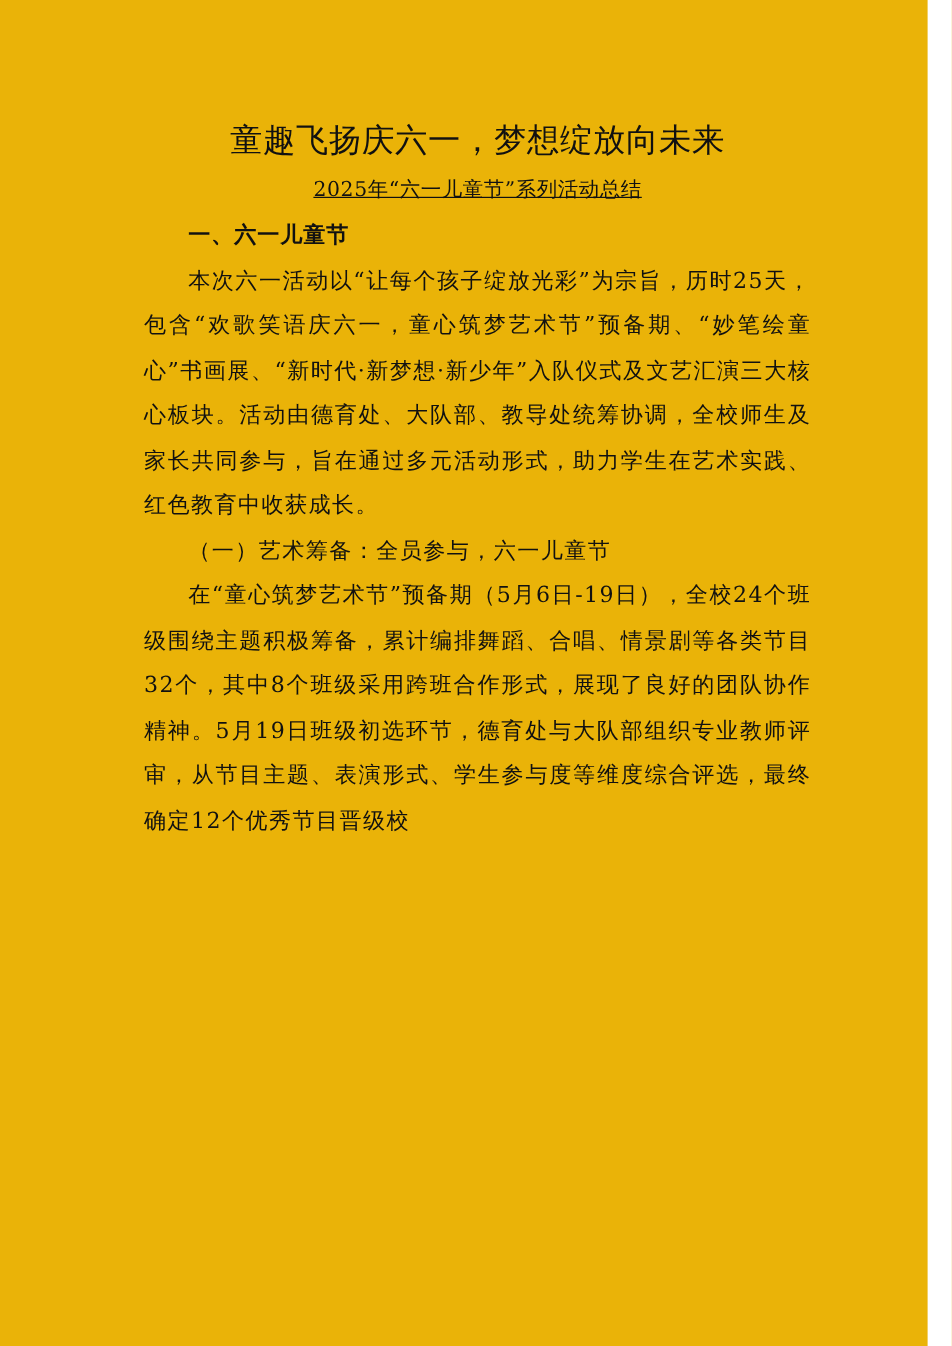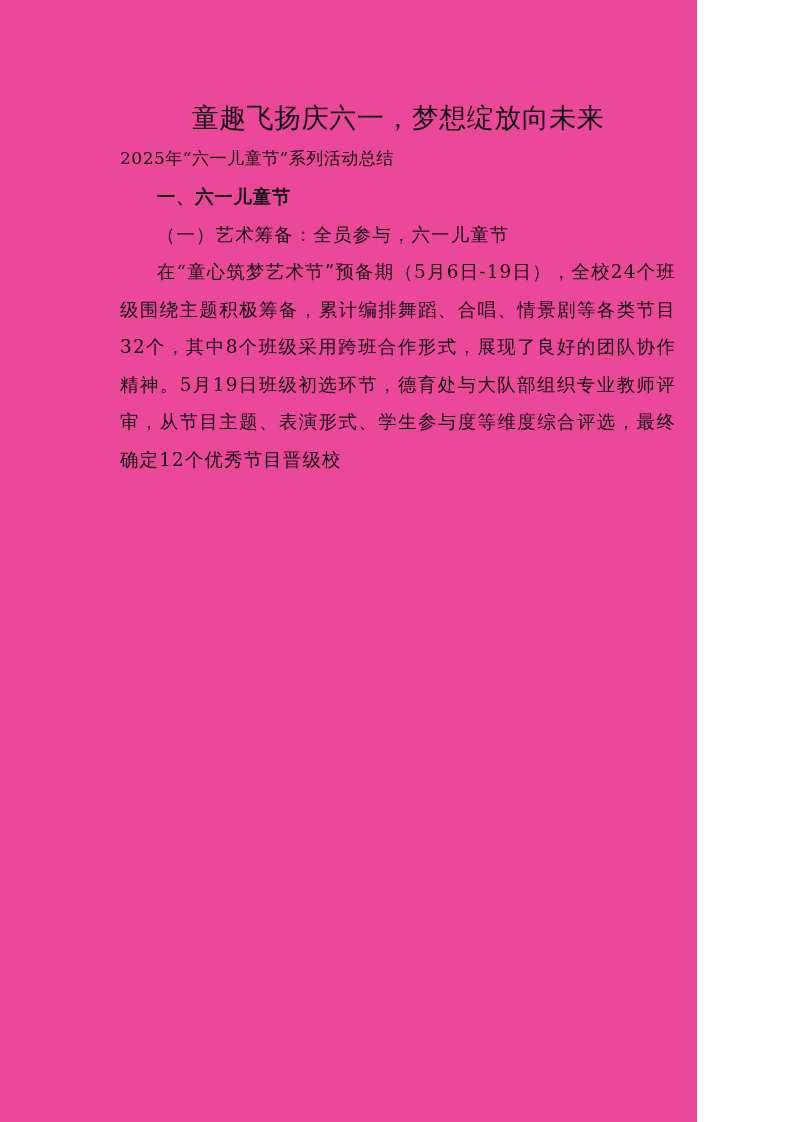--- a/index.html
+++ b/index.html
@@ -12,47 +12,48 @@
       height: 1122px;
       position: relative;
       overflow: hidden;
       color: #111111;
       font-family: "DejaVu Serif", "Liberation Serif", serif;
     }
     .page {
       position: absolute;
       left: 0;
       top: 0;
-      width: 697px;
+      width: 773px;
       height: 1122px;
-      background: #ec4899;
+      background: #eab308;
     }
     .content {
       position: absolute;
       left: 120px;
       top: 96px;
       width: 556px;
     }
     .title {
       font-family: "DejaVu Serif", "Liberation Serif", serif;
       font-size: 27px;
       text-align: center;
       letter-spacing: 0.5px;
       line-height: 44px;
       margin: 0;
       font-weight: normal;
       color: #111111;
     }
     .subtitle {
       font-family: "DejaVu Serif", "Liberation Serif", serif;
       font-size: 17px;
-      text-align: left;
+      text-align: center;
       line-height: 36px;
       margin: 0 0 2px 0;
       letter-spacing: 0.5px;
+      text-decoration: underline;
     }
     .para {
       font-family: "DejaVu Serif", "Liberation Serif", serif;
       font-size: 18.4px;
       line-height: 37.5px;
       text-align: justify;
       text-indent: 2em;
       margin: 0;
       letter-spacing: 1.2px;
     }
@@ -77,17 +78,18 @@
 </head>
 <body>
 
 <div class="page">
   <div class="content">
     <h1 class="title">童趣飞扬庆六一，梦想绽放向未来</h1>
     <p class="subtitle">2025年“六一儿童节”系列活动总结</p>
 
 
     <p class="h1">一、六一儿童节</p>
+    <p class="para">本次六一活动以“让每个孩子绽放光彩”为宗旨，历时25天，包含“欢歌笑语庆六一，童心筑梦艺术节”预备期、“妙笔绘童心”书画展、“新时代·新梦想·新少年”入队仪式及文艺汇演三大核心板块。活动由德育处、大队部、教导处统筹协调，全校师生及家长共同参与，旨在通过多元活动形式，助力学生在艺术实践、红色教育中收获成长。</p>
 
     <p class="h2">（一）艺术筹备：全员参与，六一儿童节</p>
     <p class="para">在“童心筑梦艺术节”预备期（5月6日-19日），全校24个班级围绕主题积极筹备，累计编排舞蹈、合唱、情景剧等各类节目32个，其中8个班级采用跨班合作形式，展现了良好的团队协作精神。5月19日班级初选环节，德育处与大队部组织专业教师评审，从节目主题、表演形式、学生参与度等维度综合评选，最终确定12个优秀节目晋级校</p>
   </div>
 </div>
 
 </body></html>

